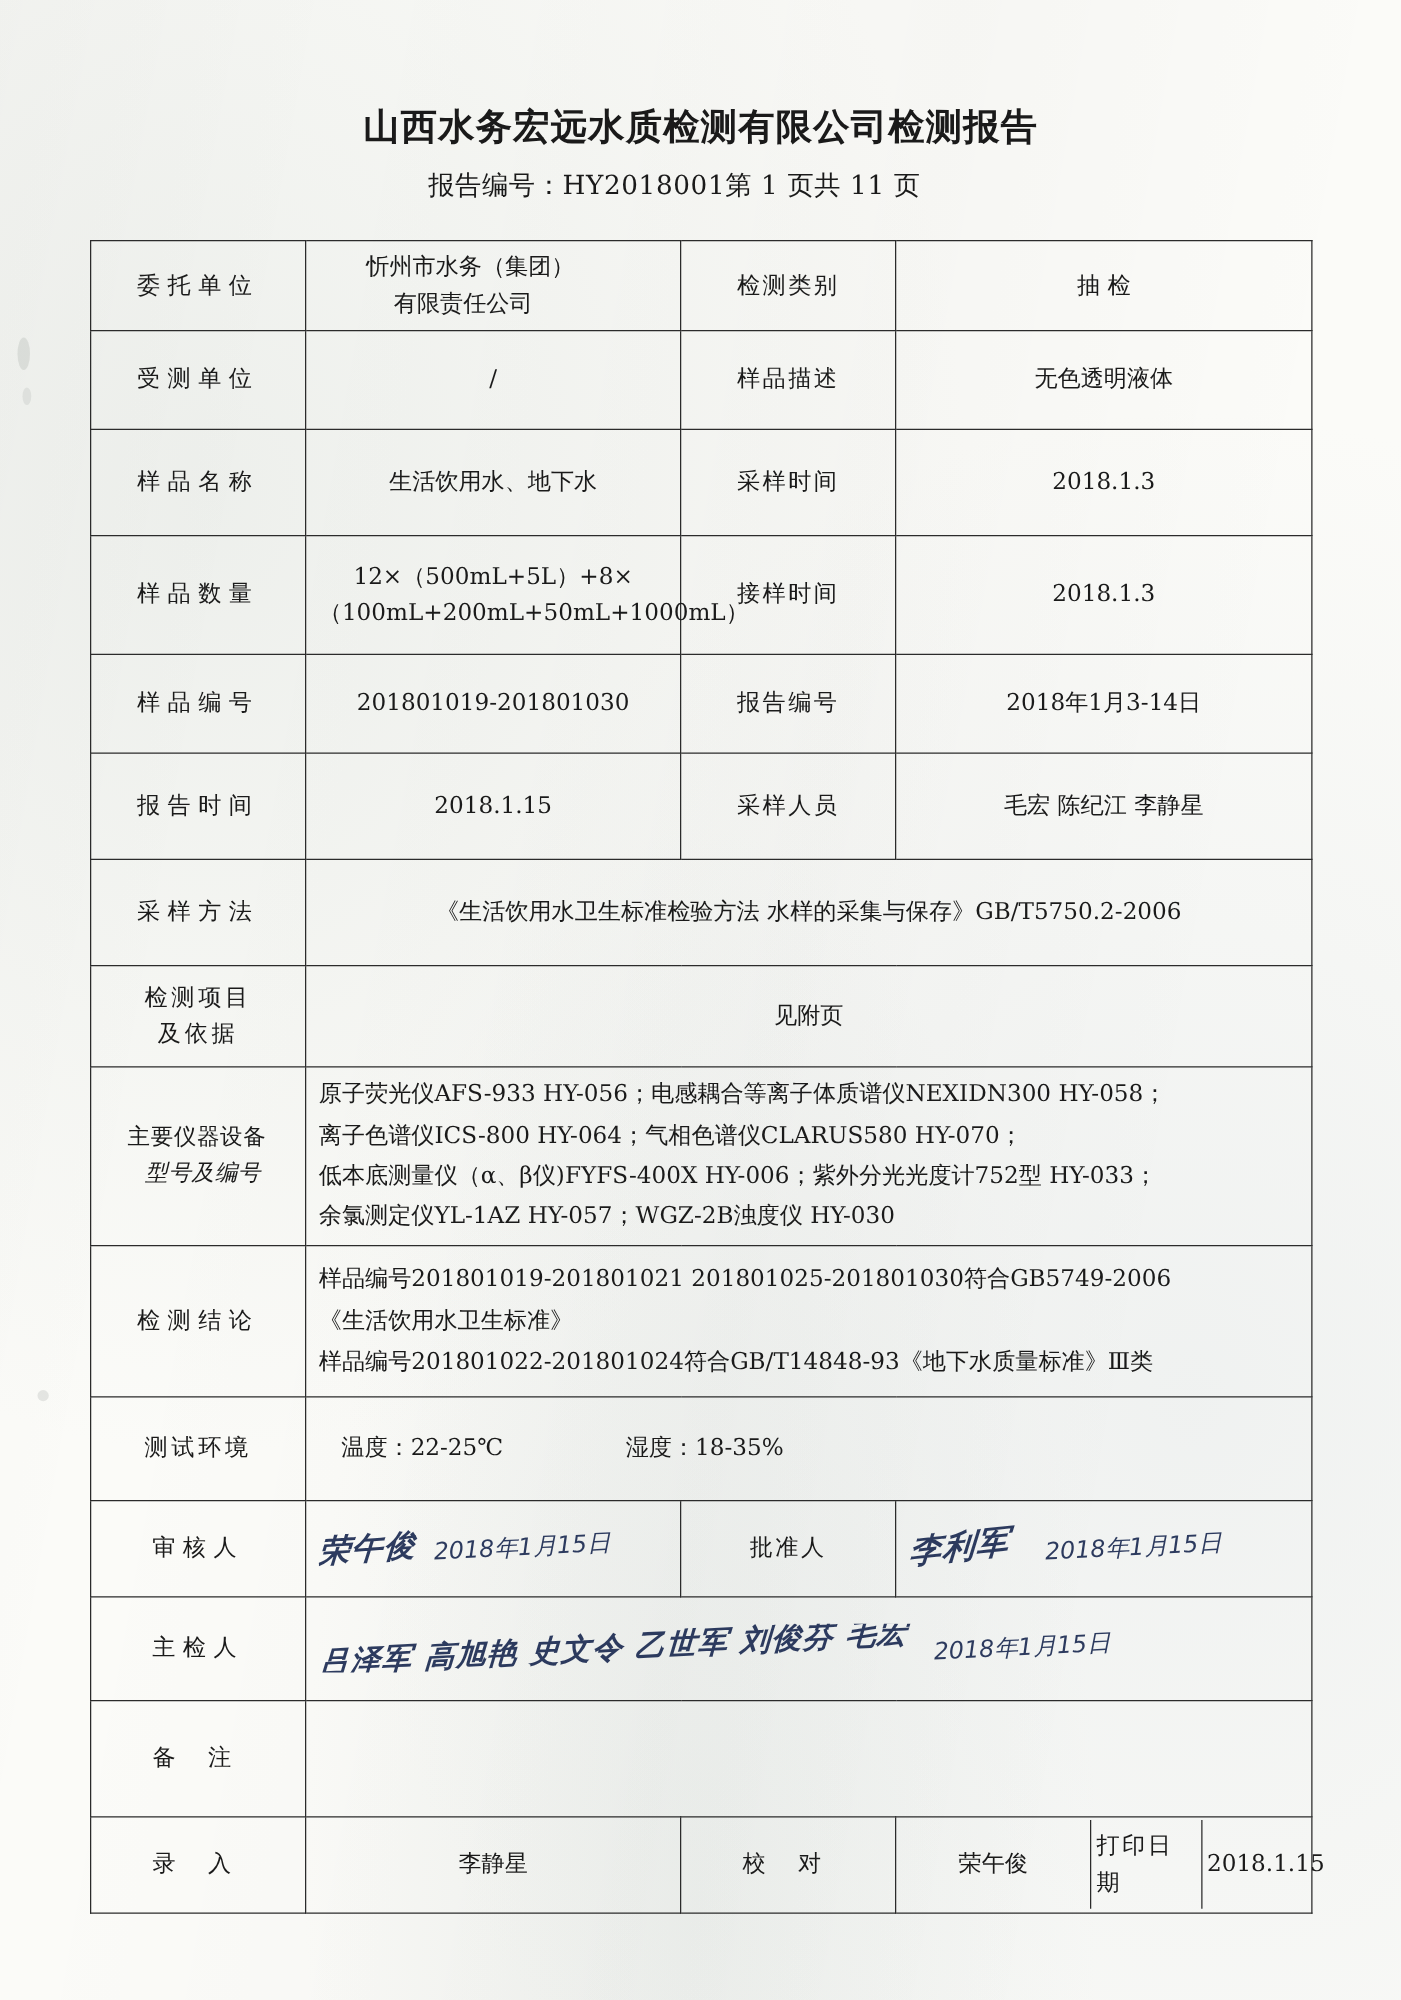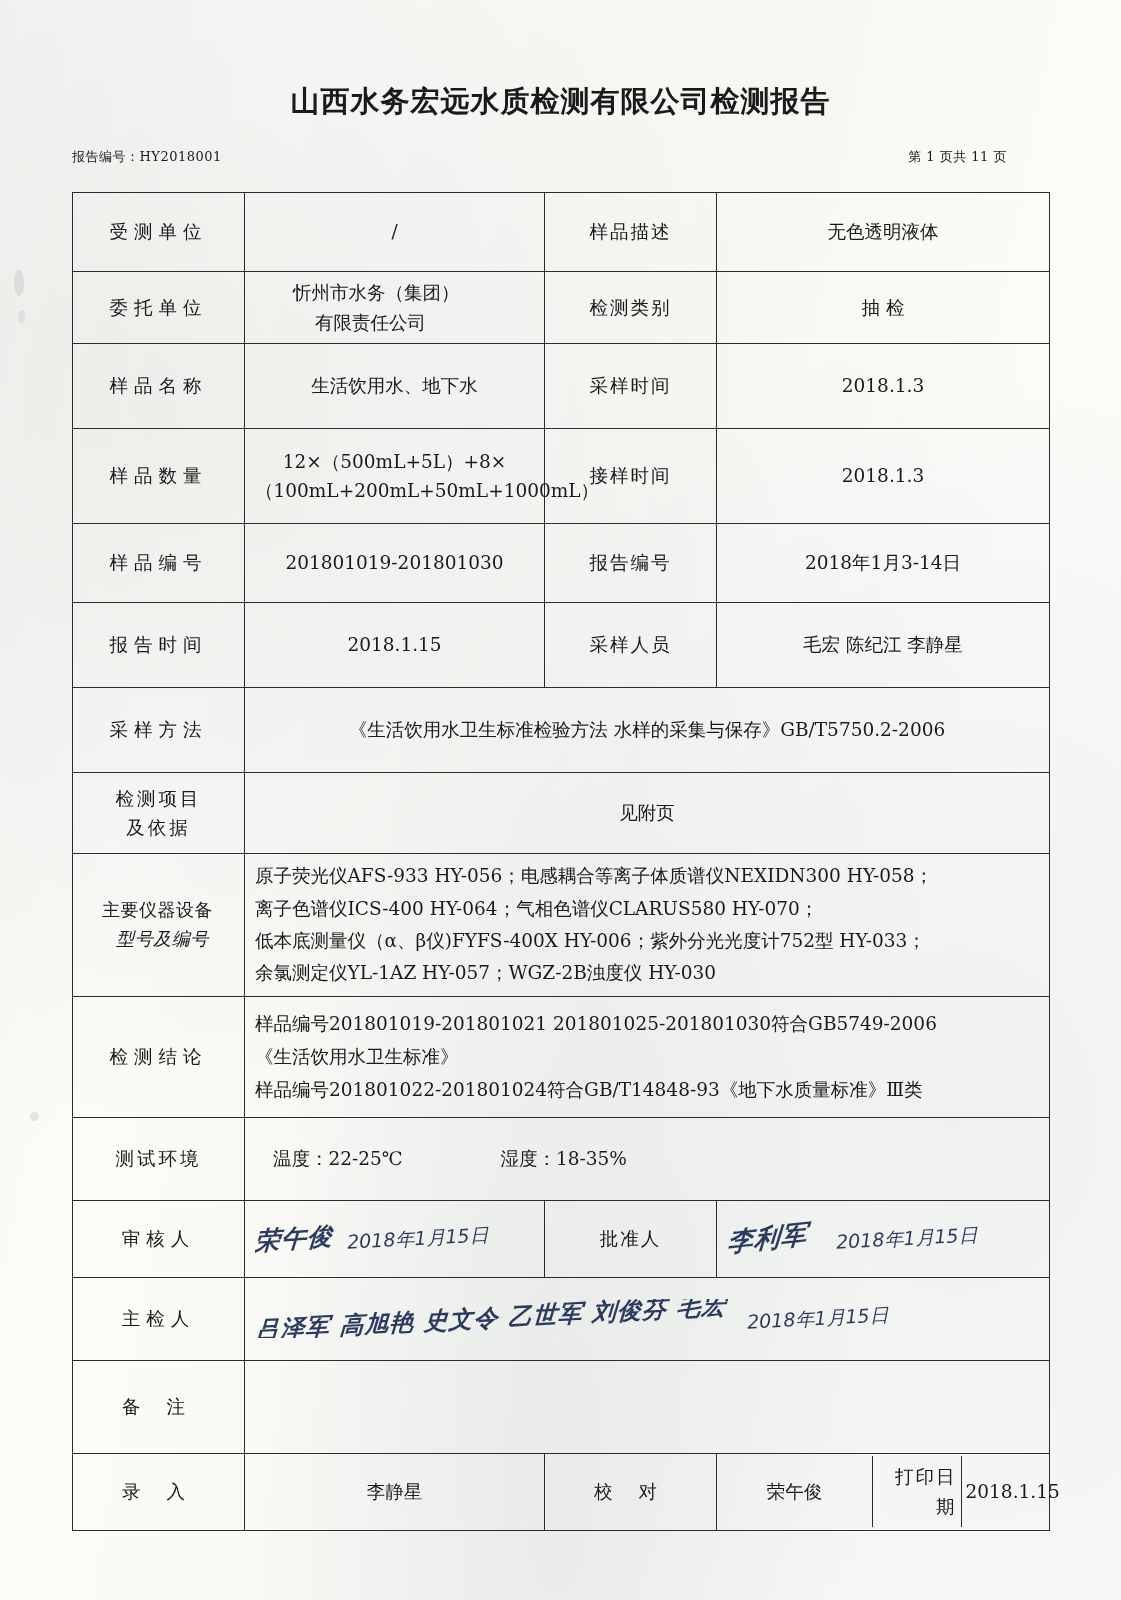--- a/index.html
+++ b/index.html
@@ -38,26 +38,26 @@
     left: 0;
     width: 100%;
     text-align: center;
     font-size: 29px;
     font-weight: bold;
     letter-spacing: 1px;
     font-family: "DejaVu Serif", serif;
   }
   .meta-row {
     position: absolute;
-    top: 148px;
+    top: 134px;
     left: 72px;
     width: 977px;
     display: flex;
-    justify-content: space-between;
-    font-size: 13px;
+    justify-content: center;
+    font-size: 21px;
     font-family: "DejaVu Serif", serif;
   }
   .meta-left { letter-spacing: 0.5px; }
   .meta-right { letter-spacing: 0.5px; padding-right: 42px; }
 
   table.report {
     position: absolute;
     top: 192px;
     left: 72px;
     width: 977px;
@@ -146,37 +146,37 @@
 
   <table class="report">
     <colgroup>
       <col style="width:172px">
       <col style="width:300px">
       <col style="width:172px">
       <col style="width:333px">
     </colgroup>
     <tbody>
       <tr>
+        <td class="lbl">委托单位</td>
+        <td class="val two-line" style="text-align:left;padding-left:48px;">
+          <div>忻州市水务（集团）</div>
+          <div style="padding-left:22px">有限责任公司</div>
+        </td>
+        <td class="lbl tight">检测类别</td>
+        <td class="val ctr">抽 检</td>
+      </tr>
+
+      <tr>
         <td class="lbl">受测单位</td>
         <td class="val ctr" style="height:66px;">/</td>
         <td class="lbl tight">样品描述</td>
         <td class="val ctr">无色透明液体</td>
       </tr>
 
       <tr>
-        <td class="lbl">委托单位</td>
-        <td class="val two-line" style="text-align:left;padding-left:48px;">
-          <div>忻州市水务（集团）</div>
-          <div style="padding-left:22px">有限责任公司</div>
-        </td>
-        <td class="lbl tight">检测类别</td>
-        <td class="val ctr">抽 检</td>
-      </tr>
-
-      <tr>
         <td class="lbl">样品名称</td>
         <td class="val ctr" style="height:72px;">生活饮用水、地下水</td>
         <td class="lbl tight">采样时间</td>
         <td class="val ctr">2018.1.3</td>
       </tr>
 
       <tr>
         <td class="lbl">样品数量</td>
         <td class="val two-line ctr small" style="height:82px;">
           <div>12×（500mL+5L）+8×</div>
@@ -213,21 +213,21 @@
         <td class="val ctr" colspan="3" style="height:68px;">见附页</td>
       </tr>
 
       <tr>
         <td class="lbl nospace" style="letter-spacing:0.5px;padding-left:8px;font-size:18px;">
           <div>主要仪器设备</div>
           <div style="padding-left:10px;font-style:italic;">型号及编号</div>
         </td>
         <td class="val lft small" colspan="3" style="height:128px;line-height:1.75;">
           <div>原子荧光仪AFS-933    HY-056；电感耦合等离子体质谱仪NEXIDN300   HY-058；</div>
-          <div>离子色谱仪ICS-400    HY-064；气相色谱仪CLARUS580   HY-070；</div>
+          <div>离子色谱仪ICS-800    HY-064；气相色谱仪CLARUS580   HY-070；</div>
           <div>低本底测量仪（α、β仪)FYFS-400X   HY-006；紫外分光光度计752型   HY-033；</div>
           <div>余氯测定仪YL-1AZ   HY-057；WGZ-2B浊度仪  HY-030</div>
         </td>
       </tr>
 
       <tr>
         <td class="lbl">检测结论</td>
         <td class="val lft small" colspan="3" style="height:108px;line-height:1.8;">
           <div>样品编号201801019-201801021   201801025-201801030符合GB5749-2006</div>
           <div>《生活饮用水卫生标准》</div>
@@ -279,21 +279,21 @@
 
       <tr>
         <td class="lbl" style="letter-spacing:10px;">录  入</td>
         <td class="val ctr" style="height:64px;width:150px;">李静星</td>
         <td class="lbl tight" style="letter-spacing:10px;">校  对</td>
         <td class="val" style="padding:0;">
           <table style="width:100%;border-collapse:collapse;table-layout:fixed;">
             <tbody>
                 <tr>
               <td style="border:none;text-align:center;font-size:18.5px;padding:6px 4px;width:48%;">荣午俊</td>
-              <td style="border:none;border-left:1.6px solid #2b2b2b;text-align:right;font-size:18.5px;padding:6px 4px;letter-spacing:2px;width:26%;">打印日期</td>
+              <td style="border:none;border-left:1.6px solid #2b2b2b;text-align:left;font-size:18.5px;padding:6px 4px;letter-spacing:2px;width:26%;">打印日期</td>
               <td style="border:none;border-left:1.6px solid #2b2b2b;text-align:center;font-size:18.5px;padding:6px 4px;width:26%;">2018.1.15</td>
             </tr>
           </tbody>
             </table>
         </td>
       </tr>
     </tbody>
   </table>
 </div>
 

